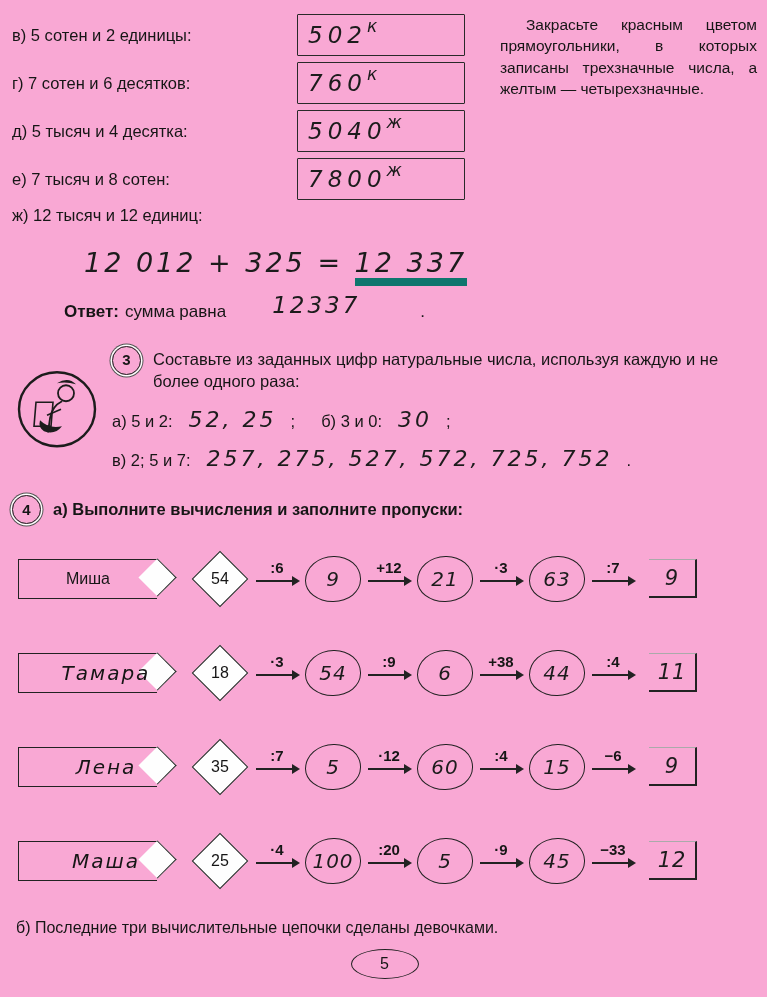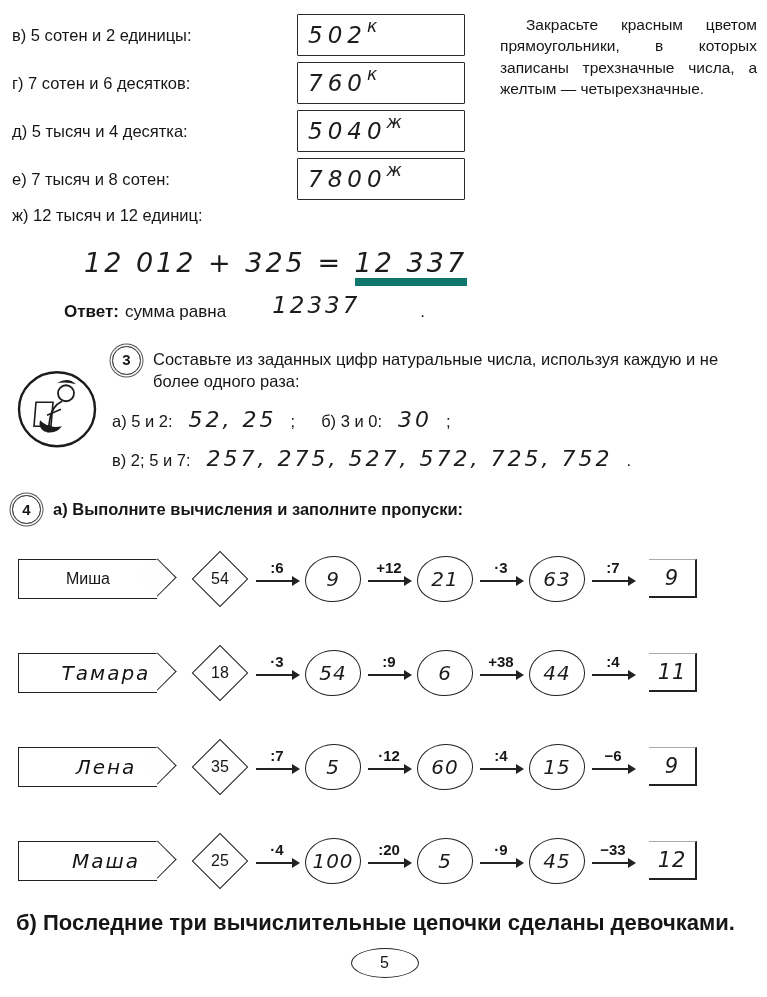--- a/index.html
+++ b/index.html
@@ -1,18 +1,18 @@
 <!DOCTYPE html>
 <html><head>
 <meta charset="utf-8">
 <style>
   html,body { margin:0; padding:0; background:#e8e8e8; }
   .page {
     position:relative; width:767px; height:997px; margin:0 auto;
-    background:#ffffff; color:#161616; overflow:hidden;
+    background:#f9a8d4; color:#161616; overflow:hidden;
     font-family:"Liberation Sans", sans-serif; box-sizing:border-box;
     padding:14px 10px 0 12px;
   }
   
   .hw {
     font-family:"DejaVu Sans", sans-serif; font-style:italic;
     letter-spacing:3px; color:#1c1c1c; white-space:nowrap;
   }
   
   .top-section { display:flex; }
@@ -87,21 +87,21 @@
     border-radius:52% 48% 50% 50% / 55% 50% 50% 47%;
     display:flex; align-items:center; justify-content:center; flex-shrink:0;
   }
   .circle .hw { font-size:20px; letter-spacing:1px; }
   .result-box {
     width:46px; height:36px; margin-left:8px;
     border-right:2px solid #222; border-bottom:2px solid #222; border-top:1px solid #aaa;
     display:flex; align-items:center; justify-content:center; flex-shrink:0;
   }
   .result-box .hw { font-size:21px; letter-spacing:1px; }
-  .chain-footer { margin-top:10px; font-size:22px; font-weight:bold; padding-left:4px; }
+  .chain-footer { margin-top:19px; font-size:16px; font-weight:normal; padding-left:4px; }
   .page-oval {
     margin:12px auto 0; width:66px; height:28px; border:1.7px solid #222;
     border-radius:50%; display:flex; align-items:center; justify-content:center;
     font-size:16px;
   }
 </style>
 </head>
 <body>
 
 <div class="page">

